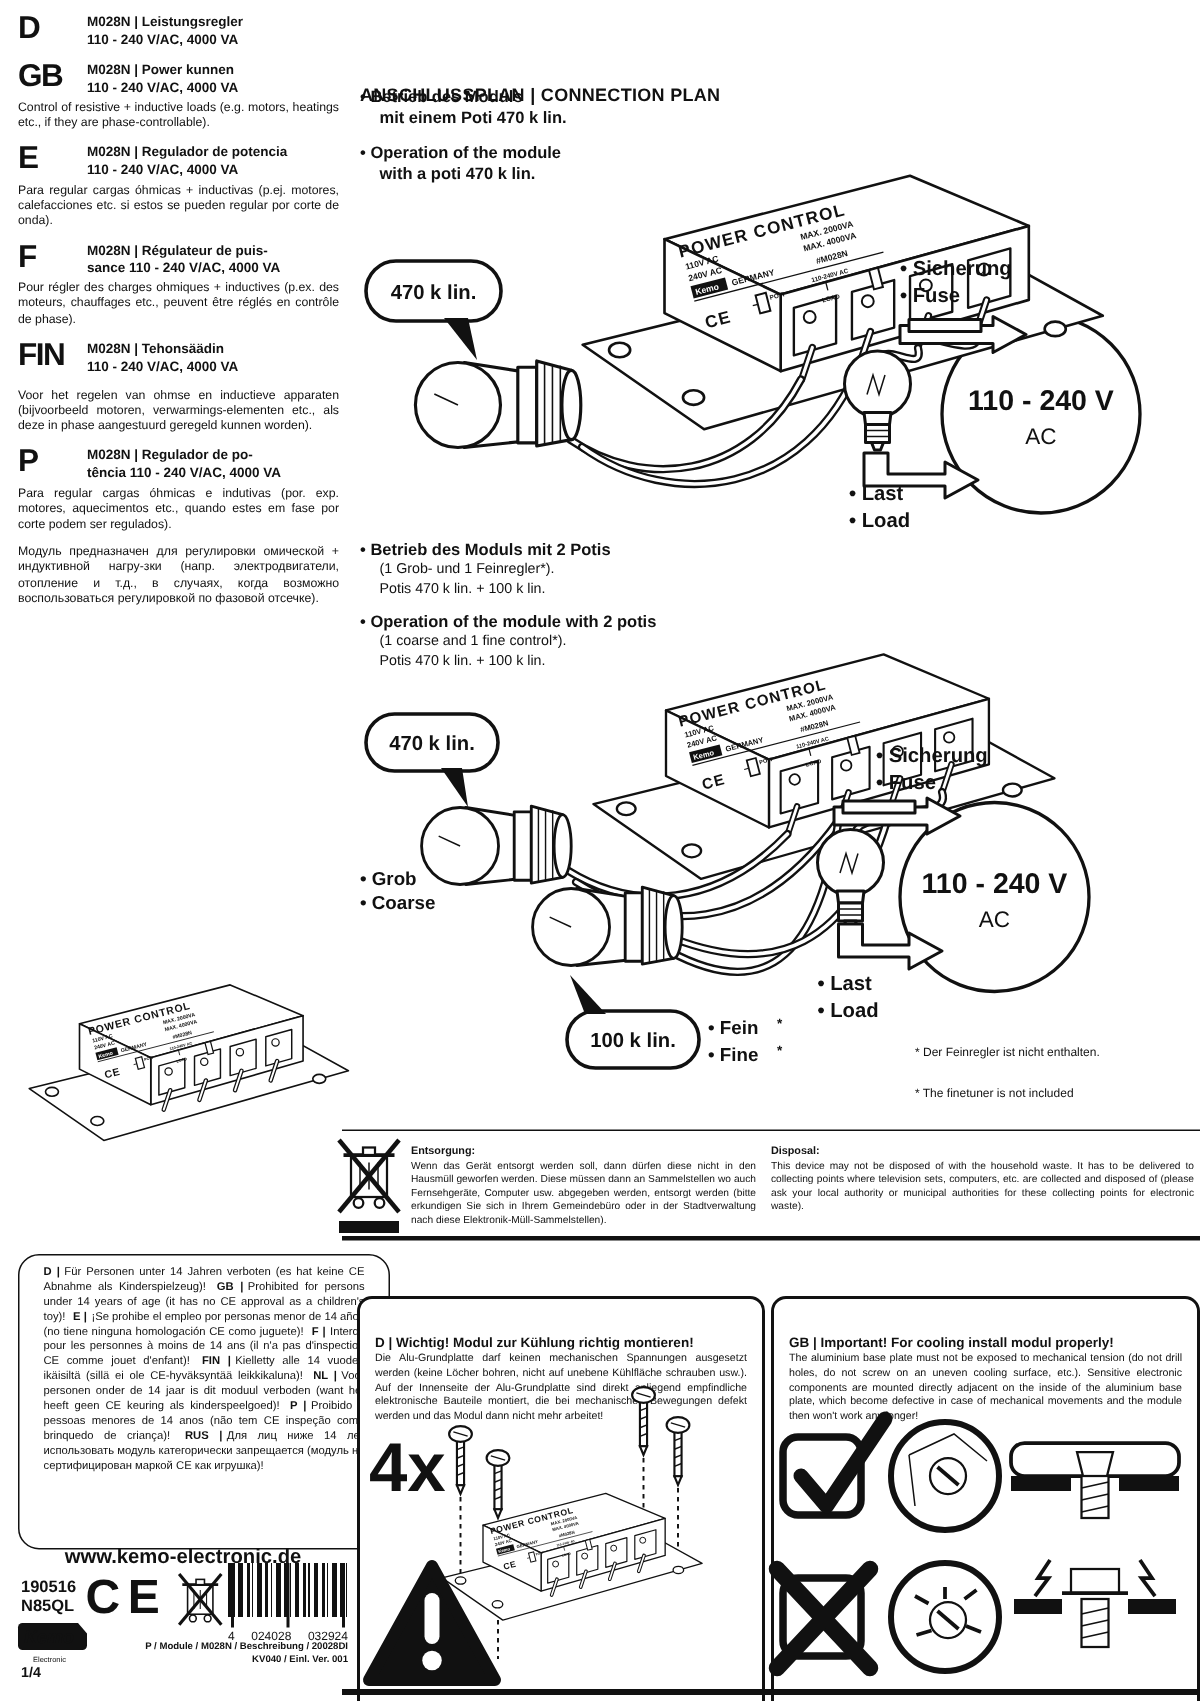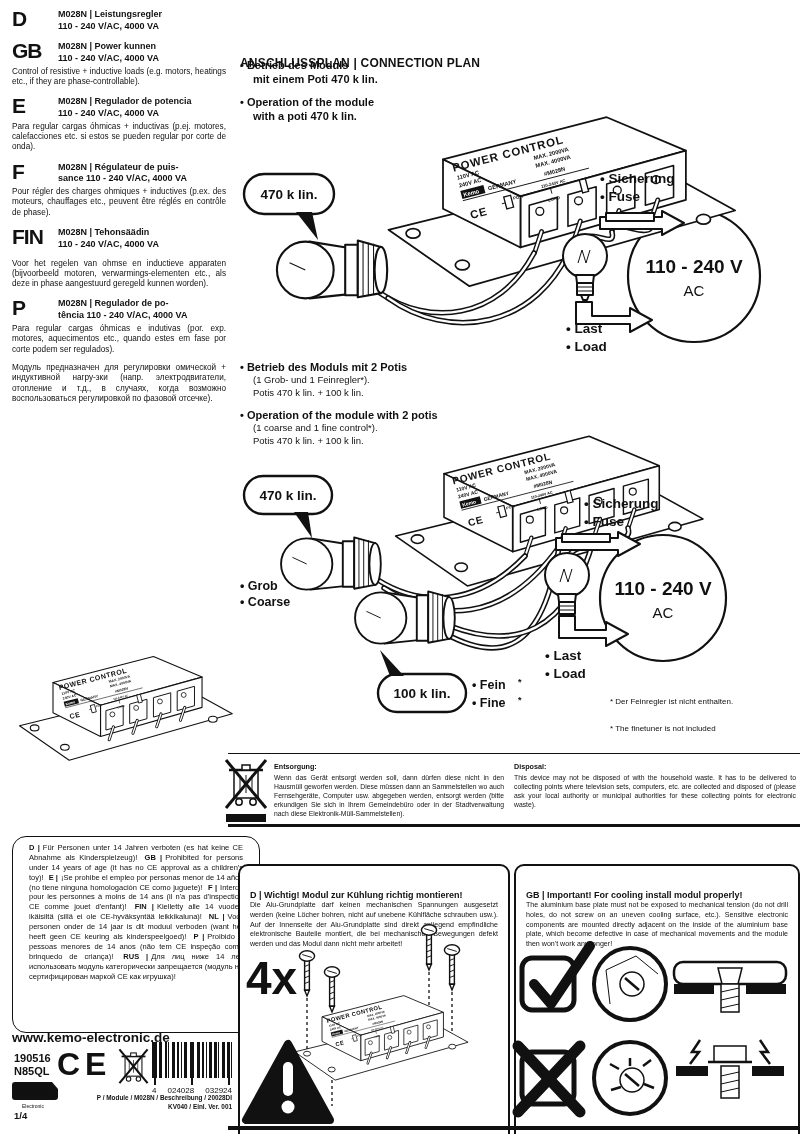--- a/index.html
+++ b/index.html
@@ -29,21 +29,21 @@
   
   .agebox{position:absolute;left:12px;top:836px;width:214px;height:183px;border:1.5px solid #111;
           border-radius:14px;padding:6px 16px;font-size:7.5px;line-height:1.32;text-align:justify;}
   .ai b{margin-right:3px;}
   .ai{margin-right:3px;}
   
   .warnbox{position:absolute;border:2px solid #111;border-radius:10px;background:#fff;padding:24px 10px;}
   .warnbox .wt{font-size:9px;font-weight:bold;margin:0 0 1px 0;}
   .warnbox .wb{font-size:7.1px;line-height:1.38;text-align:justify;margin:0;}
   
-  .site{position:absolute;left:12px;top:1030px;width:220px;font-size:13.5px;font-weight:bold;}
+  .site{position:absolute;left:12px;top:1030px;width:220px;text-align:center;font-size:13.5px;font-weight:bold;}
   .codes{position:absolute;left:14px;top:1052px;font-size:11px;font-weight:bold;line-height:1.2;}
   .cemark{position:absolute;left:57px;top:1046px;font-size:32px;font-weight:bold;letter-spacing:5px;}
   .pageno{position:absolute;left:14px;top:1110px;font-size:9.5px;font-weight:bold;}
   .docinfo{position:absolute;left:56px;top:1094px;width:176px;text-align:right;font-size:6.4px;font-weight:bold;line-height:1.4;}
   .barcode{position:absolute;left:152px;top:1042px;width:80px;height:52px;}
   .bars{position:absolute;left:0;top:0;width:80px;height:36px;
         background:repeating-linear-gradient(90deg,#111 0,#111 2px,#fff 2px,#fff 3.5px,#111 3.5px,#111 4.5px,#fff 4.5px,#fff 7px,#111 7px,#111 10px,#fff 10px,#fff 12.5px);}
   .guard{position:absolute;top:0;width:2px;height:43px;background:#111;}
   .bdigits{position:absolute;left:0;top:44px;width:80px;display:flex;justify-content:space-between;font-size:8px;}
   

